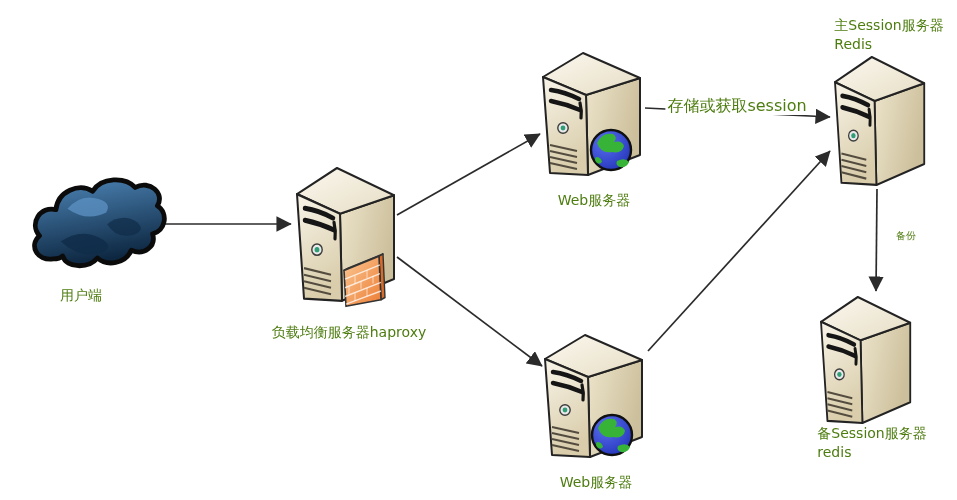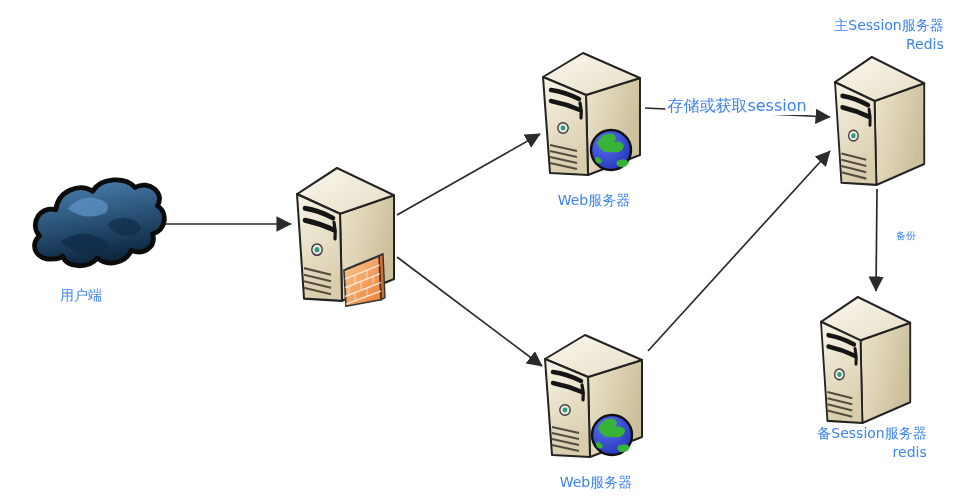--- a/index.html
+++ b/index.html
@@ -4,21 +4,21 @@
 <style>
   html,body{margin:0;padding:0;background:#fff;}
   .canvas{
     position:relative;width:957px;height:500px;background:#fff;overflow:hidden;
     font-family:"DejaVu Sans","Liberation Sans",sans-serif;
   }
   .canvas svg{position:absolute;overflow:visible;}
   #edges{left:0;top:0;}
   .label{
     position:absolute;transform:translateX(-50%);
-    font-size:14px;color:#3b82f6;white-space:nowrap;line-height:19px;text-align:right;
+    font-size:14px;color:#4d7c0f;white-space:nowrap;line-height:19px;text-align:left;
   }
   .edge-label{font-size:16px;background:#fff;padding:0 2px;}
   .small{font-size:10px;}
 </style>
 </head>
 <body>
 
 <div class="canvas">
 
   <svg width="0" height="0" aria-hidden="true">
@@ -118,20 +118,21 @@
 
   <svg style="left:835px;top:57px;width:92px;height:130px" viewBox="0 0 100 124" preserveAspectRatio="none">
     <use href="#sym-tower"></use>
   </svg>
 
   <svg style="left:821px;top:297px;width:92px;height:128px" viewBox="0 0 100 124" preserveAspectRatio="none">
     <use href="#sym-tower"></use>
   </svg>
 
   <div class="label" style="left:81px;top:286px">用户端</div>
+  <div class="label" style="left:349px;top:323px">负载均衡服务器haproxy</div>
   <div class="label" style="left:594px;top:191px">Web服务器</div>
   <div class="label" style="left:596px;top:473px">Web服务器</div>
 
   <div class="label" style="left:889px;top:16px">
     <div>主Session服务器</div>
     <div>Redis</div>
   </div>
 
   <div class="label" style="left:872px;top:424px">
     <div>备Session服务器</div>

